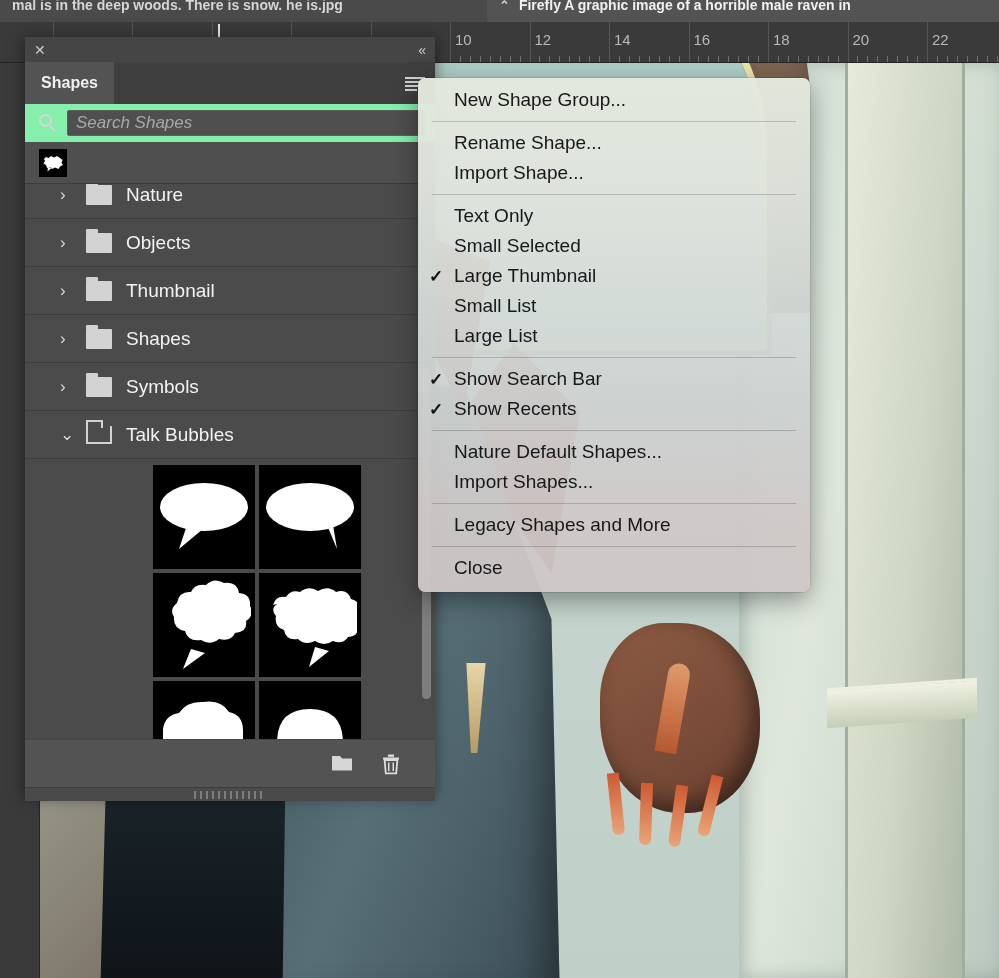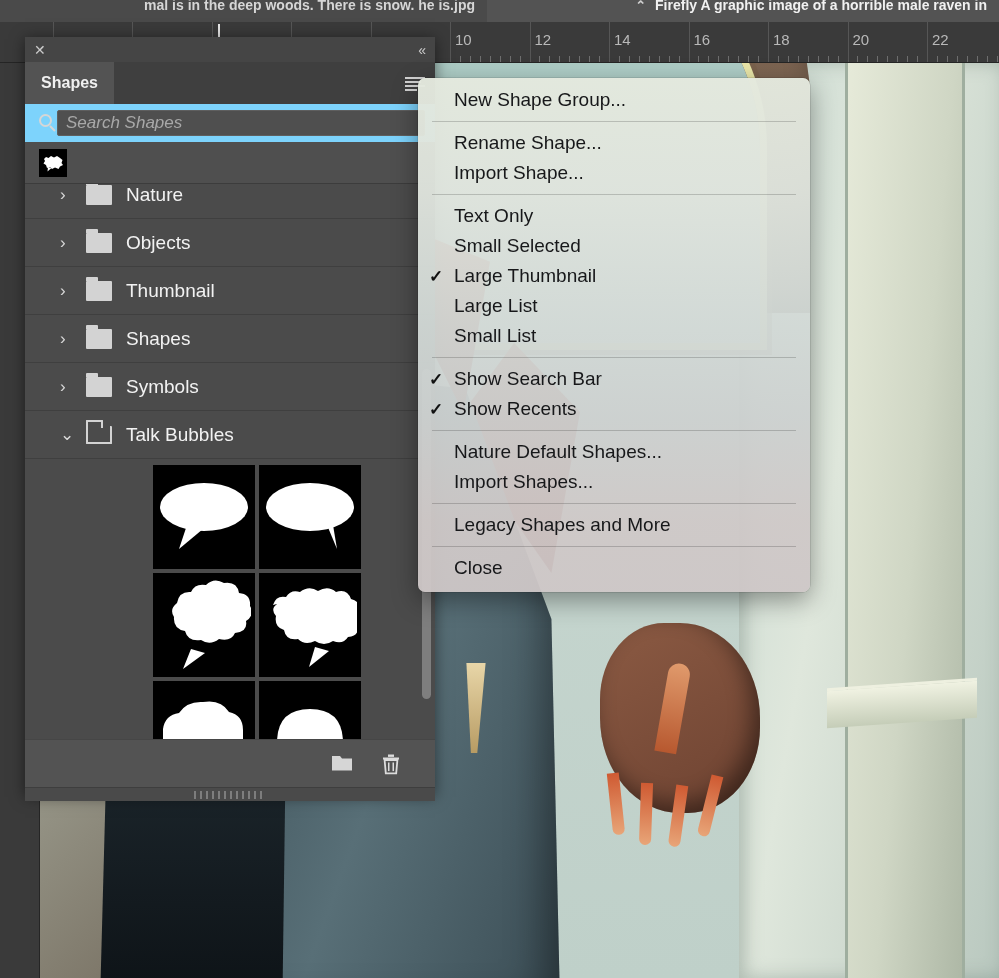--- a/index.html
+++ b/index.html
@@ -147,21 +147,21 @@
   
   .tabbar{
     position:absolute; left:0; top:0; width:999px; height:22px;
     background:#383838;
   }
   .tab{
     position:absolute; top:0; height:22px;
     display:flex; align-items:center; gap:9px;
     padding:0 12px;
     font-size:14px; font-weight:bold; color:#d6d6d6;
-    white-space:nowrap; overflow:hidden;justify-content:flex-end;
+    white-space:nowrap; overflow:hidden;
   }
   .tab .t-label{ position:relative; top:-6px; }
   .tab1{ left:0; width:487px; background:#4a4a4a; }
   .tab2{ left:487px; width:512px; background:#535353; color:#f1f1f1; }
   .tab .close-x{
     font-size:13px; color:#cfcfcf; position:relative; top:-6px;
   }
 
   
   .panel{
@@ -196,22 +196,22 @@
   }
   .panel-menu-icon i{
     display:block; height:2px; background:#d2d2d2; margin-bottom:2px;
   }
   .panel-menu-icon i:nth-child(1){ width:20px; }
   .panel-menu-icon i:nth-child(2){ width:16px; }
   .panel-menu-icon i:nth-child(3){ width:20px; }
   .panel-menu-icon i:nth-child(4){ width:12px; }
 
   .search-row{
-    height:38px; background:#7dd3fc;
-    display:flex; align-items:center; padding:0 10px 0 14px;
+    height:38px; background:#86efac;
+    display:flex; align-items:center; gap:10px; padding:0 10px 0 14px;
   }
   .search-icon{ width:18px; height:18px; position:relative; flex:0 0 18px; }
   .search-icon .ring{
     position:absolute; left:0; top:0; width:13px; height:13px;
     border:2px solid #d6d6d6; border-radius:50%;
   }
   .search-icon .stem{
     position:absolute; left:11px; top:11px; width:7px; height:2px;
     background:#d6d6d6; transform:rotate(45deg); transform-origin:left center;
   }
@@ -596,24 +596,24 @@
         <span>Text Only</span>
       </div>
       <div class="mi">
         <span>Small Selected</span>
       </div>
       <div class="mi">
         <span class="check">✓</span>
         <span>Large Thumbnail</span>
       </div>
       <div class="mi">
+        <span>Small List</span>
+      </div>
+      <div class="mi">
         <span>Large List</span>
-      </div>
-      <div class="mi">
-        <span>Small List</span>
       </div>
       <div class="msep"></div>
       <div class="mi">
         <span class="check">✓</span>
         <span>Show Search Bar</span>
       </div>
       <div class="mi">
         <span class="check">✓</span>
         <span>Show Recents</span>
       </div>

